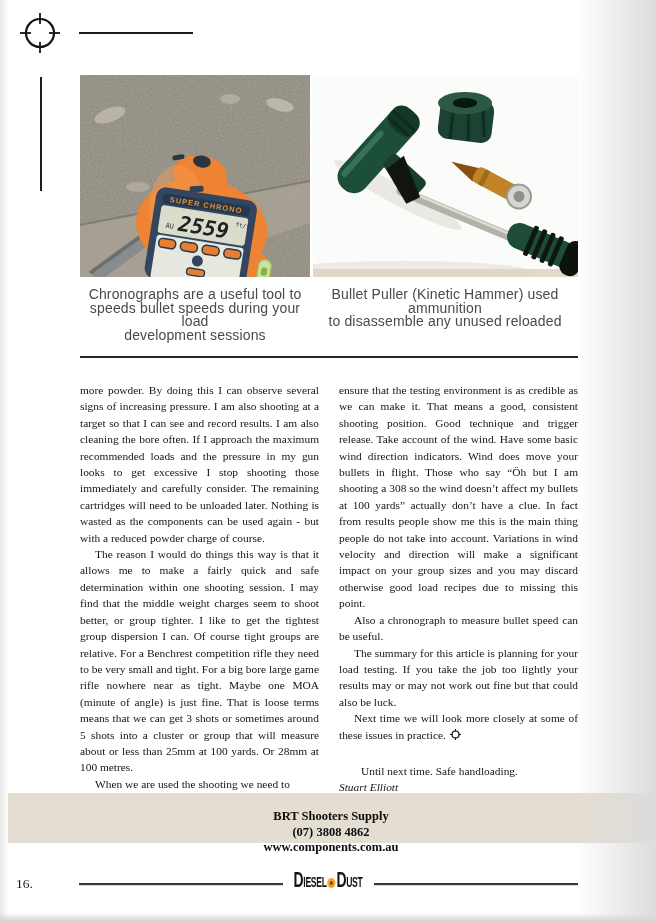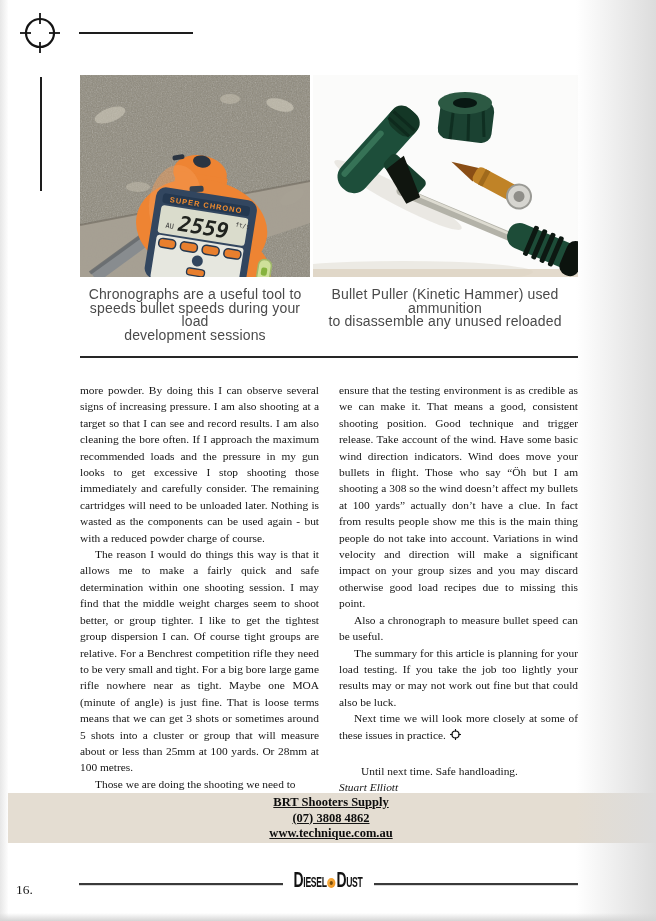--- a/index.html
+++ b/index.html
@@ -34,25 +34,25 @@
   .columns{position:absolute;left:80px;top:382px;width:498px;display:flex;gap:20px;}
   .col{width:244px;}
   .col p{margin:0;text-align:justify;font-size:11.4px;line-height:16.4px;
     font-family:"Liberation Serif",serif;color:#141414;}
   .col p.indent{text-indent:15px;}
   .signoff{margin-top:20px !important;text-align:left;text-indent:22px;}
   .author{text-align:right;font-style:italic;}
   .endmark{display:inline-block;margin-left:4px;vertical-align:-1px;}
 
   .footer-ad{position:absolute;left:6px;top:793px;width:650px;height:50px;background:#e4ddd2;
-    text-align:center;padding-top:2px;box-sizing:border-box;text-decoration:underline;}
+    text-align:center;padding-top:16px;box-sizing:border-box;}
   .footer-ad div{font-family:"Liberation Serif",serif;font-weight:bold;font-size:12.5px;
     line-height:15.5px;color:#0d0d0d;}
 
-  .page-num{position:absolute;left:16px;top:876px;font-size:13.5px;color:#1a1a1a;margin-top:6px;}
+  .page-num{position:absolute;left:16px;top:876px;font-size:13.5px;color:#1a1a1a;}
   .rule{position:absolute;top:883px;width:204px;height:2px;background:#3a3a3a;box-shadow:0 1px 0 rgba(0,0,0,.15);}
   .rule-left{left:79px;}
   .rule-right{left:374px;}
 
   .logo{position:absolute;left:284px;top:874px;width:88px;display:flex;align-items:center;
     justify-content:center;transform:scaleX(.82);transform-origin:center;}
   .logo-word{display:inline-block;font-family:"Liberation Sans",sans-serif;font-weight:800;
     text-transform:uppercase;font-size:10.5px;letter-spacing:-.4px;color:#121212;
     transform:scaleY(1.35);transform-origin:bottom;}
   .logo-word::first-letter{font-size:17px;}
@@ -179,42 +179,42 @@
     <div>ammunition</div>
     <div>to disassemble any unused reloaded</div>
   </div>
 
   <div class="divider"></div>
 
   <div class="columns">
     <div class="col">
       <p>more powder. By doing this I can observe several signs of increasing pressure. I am also shooting at a target so that I can see and record results. I am also cleaning the bore often. If I approach the maximum recommended loads and the pressure in my gun looks to get excessive I stop shooting those immediately and carefully consider. The remaining cartridges will need to be unloaded later. Nothing is wasted as the components can be used again - but with a reduced powder charge of course.</p>
       <p class="indent">The reason I would do things this way is that it allows me to make a fairly quick and safe determination within one shooting session. I may find that the middle weight charges seem to shoot better, or group tighter. I like to get the tightest group dispersion I can. Of course tight groups are relative. For a Benchrest competition rifle they need to be very small and tight. For a big bore large game rifle nowhere near as tight. Maybe one MOA (minute of angle) is just fine. That is loose terms means that we can get 3 shots or sometimes around 5 shots into a cluster or group that will measure about or less than 25mm at 100 yards. Or 28mm at 100 metres.</p>
-      <p class="indent">Those we are doing the shooting we need to</p>
+      <p class="indent">When we are used the shooting we need to</p>
     </div>
     <div class="col">
       <p>ensure that the testing environment is as credible as we can make it. That means a good, consistent shooting position. Good technique and trigger release. Take account of the wind. Have some basic wind direction indicators. Wind does move your bullets in flight. Those who say “Öh but I am shooting a 308 so the wind doesn’t affect my bullets at 100 yards” actually don’t have a clue. In fact from results people show me this is the main thing people do not take into account. Variations in wind velocity and direction will make a significant impact on your group sizes and you may discard otherwise good load recipes due to missing this point.</p>
       <p class="indent">Also a chronograph to measure bullet speed can be useful.</p>
       <p class="indent">The summary for this article is planning for your load testing. If you take the job too lightly your results may or may not work out fine but that could also be luck.</p>
       <p class="indent"><span>Next time we will look more closely at some of these issues in practice.</span><svg class="endmark" width="11" height="11" viewBox="0 0 22 22">
             <circle cx="11" cy="11" r="7" fill="none" stroke="#111" stroke-width="2.4"></circle>
             <line x1="11" y1="0" x2="11" y2="5" stroke="#111" stroke-width="2.2"></line>
             <line x1="11" y1="17" x2="11" y2="22" stroke="#111" stroke-width="2.2"></line>
             <line x1="0" y1="11" x2="5" y2="11" stroke="#111" stroke-width="2.2"></line>
             <line x1="17" y1="11" x2="22" y2="11" stroke="#111" stroke-width="2.2"></line>
           </svg></p>
       <p class="signoff">Until next time. Safe handloading.</p>
       <p class="author">Stuart Elliott</p>
     </div>
   </div>
 
   <div class="footer-ad">
     <div>BRT Shooters Supply</div>
     <div>(07) 3808 4862</div>
-    <div>www.technique.com.au</div>
+    <div>www.components.com.au</div>
   </div>
 
   <div class="page-num">16.</div>
   <div class="rule rule-left"></div>
   <div class="logo">
     <span class="logo-word">diesel</span>
     <span class="gear"></span>
     <span class="logo-word">dust</span>
   </div>
   <div class="rule rule-right"></div>

